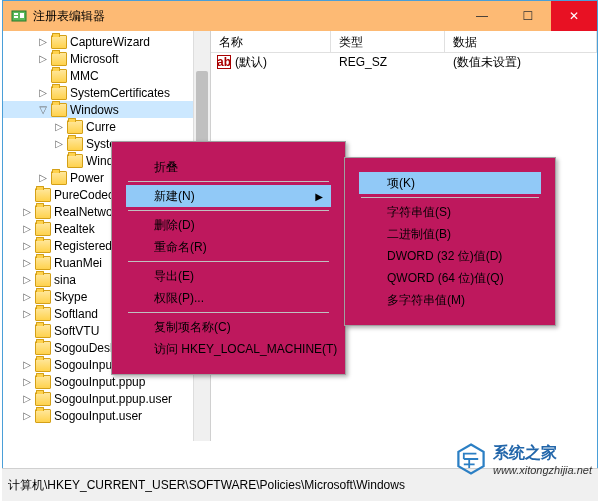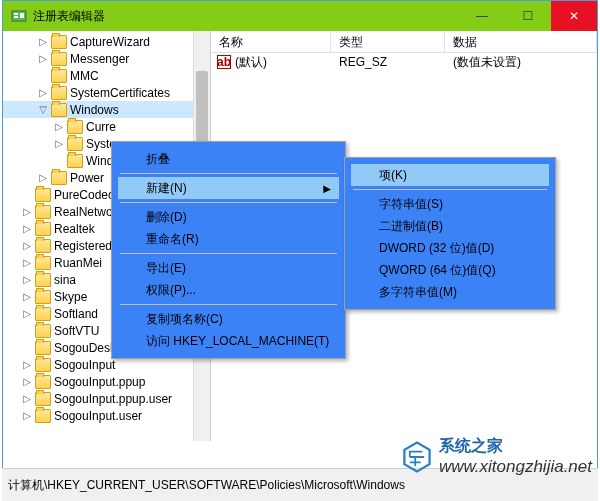--- a/index.html
+++ b/index.html
@@ -1,18 +1,18 @@
 <!DOCTYPE html>
 <html><head>
 <meta charset="utf-8">
 <style>
 *{box-sizing:border-box;margin:0;padding:0;font-family:"Microsoft YaHei","SimSun",Arial,sans-serif;font-size:12px;user-select:none}
 body{width:600px;height:501px;background:#fff;position:relative;overflow:hidden}
 .window{width:596px;height:484px;border:1px solid #4a9fd8;background:#fff;position:absolute;top:0;left:2px}
-.titlebar{height:30px;background:#84cc16;display:flex;align-items:center;padding-left:8px}
+.titlebar{height:30px;background:#fdba74;display:flex;align-items:center;padding-left:8px}
 .titlebar .icon{width:16px;height:16px;margin-right:6px;display:flex;align-items:center;justify-content:center}
 .titlebar .title{flex:1;color:#000}
 .winbtns{display:flex;height:100%}
 .winbtn{width:46px;height:30px;display:flex;align-items:center;justify-content:center;color:#333}
 .winbtn.close{background:#e81123;color:#fff;width:46px}
 .menubar{height:22px;display:flex;align-items:center;padding:0 4px;border-bottom:1px solid #e0e0e0}
 .menubar span{padding:2px 8px;color:#000}
 .content{display:flex;height:410px}
 .tree{width:208px;border-right:1px solid #d0d0d0;overflow:hidden;position:relative;background:#fff}
 .tree-inner{padding:2px 0}
@@ -25,32 +25,32 @@
 .tree-row.sel .tree-label{background:#cce8ff}
 .list{flex:1;background:#fff;position:relative}
 .list-header{height:22px;display:flex;border-bottom:1px solid #e0e0e0}
 .list-header div{padding:3px 8px;border-right:1px solid #e0e0e0;color:#000}
 .list-row{display:flex;height:18px;align-items:center}
 .list-row .c1{width:120px;padding-left:6px;display:flex;align-items:center}
 .list-row .c2{width:114px;padding-left:8px}
 .list-row .c3{flex:1;padding-left:8px}
 .abicon{width:14px;height:14px;background:#fff;border:1px solid #a00;margin-right:4px;display:flex;align-items:center;justify-content:center;font-size:12px;color:#a00;font-weight:bold}
 .statusbar{height:20px;border-top:1px solid #d0d0d0;padding:16px 6px;display:flex;align-items:center;color:#000;position:absolute;bottom:0;left:2px;width:596px;background:#f0f0f0}
-.ctx{position:absolute;background:#3b82f6;border:1px solid #a0a0a0;box-shadow:2px 2px 4px rgba(0,0,0,.3);padding:6px}
+.ctx{position:absolute;background:#be185d;border:1px solid #a0a0a0;box-shadow:2px 2px 4px rgba(0,0,0,.3);padding:14px}
 .ctx-item{height:22px;display:flex;align-items:center;padding:0 24px 0 28px;color:#000;white-space:nowrap;position:relative}
 .ctx-item.hl{background:#91c9f7}
 .ctx-sep{height:1px;background:#c0c0c0;margin:3px 2px}
 .ctx-arrow{position:absolute;right:8px;font-size:10px}
 .ctx1{top:141px;left:111px;width:235px}
 .ctx2{top:157px;left:344px;width:212px}
 .scrollbar-v{position:absolute;right:0;top:0;bottom:0;width:17px;background:#f0f0f0;border-left:1px solid #ddd}
 .scrollbar-v .thumb{position:absolute;left:2px;right:2px;background:#c0c0c0;border-radius:2px}
 .watermark{position:absolute;right:8px;bottom:24px;display:flex;align-items:center;color:#2266aa;font-size:13px}
 .watermark .logo{width:36px;height:36px;margin-right:4px}
-.wm-url{font-size:17px;color:#333;font-style:italic}
+.wm-url{font-size:11px;color:#333;font-style:italic}
 </style>
 </head>
 <body>
 
 <div class="window">
   <div class="titlebar">
     <span class="icon">
       <svg width="16" height="16" viewBox="0 0 16 16">
           <rect x="1" y="3" width="14" height="10" fill="#5bb85b" stroke="#2a7a2a"></rect>
           <rect x="3" y="5" width="4" height="2" fill="#fff"></rect>
@@ -69,21 +69,21 @@
     <div class="tree">
       <div class="tree-inner" id="tree-inner">
           <div class="tree-row" style="padding-left: 32px;">
             <span class="exp">▷</span>
             <span class="folder"></span>
             <span class="tree-label">CaptureWizard</span>
           </div>
           <div class="tree-row" style="padding-left: 32px;">
             <span class="exp">▷</span>
             <span class="folder"></span>
-            <span class="tree-label">Messenger</span>
+            <span class="tree-label">Microsoft</span>
           </div>
           <div class="tree-row" style="padding-left: 32px;">
             <span class="exp"></span>
             <span class="folder"></span>
             <span class="tree-label">MMC</span>
           </div>
           <div class="tree-row" style="padding-left: 32px;">
             <span class="exp">▷</span>
             <span class="folder"></span>
             <span class="tree-label">SystemCertificates</span>

